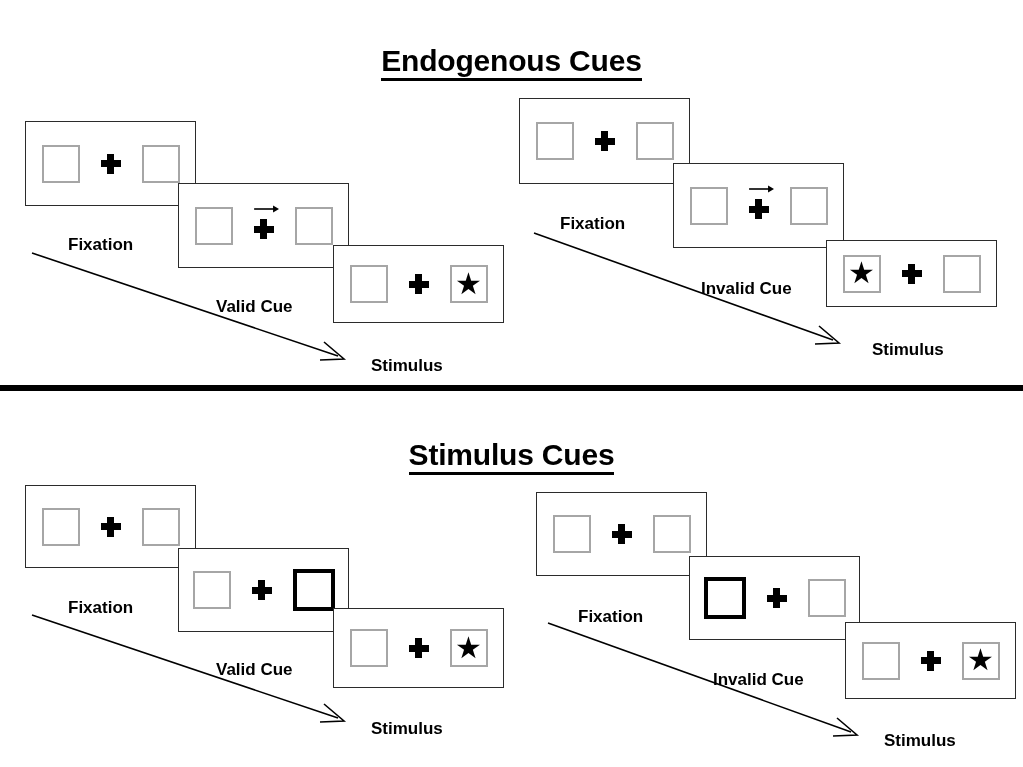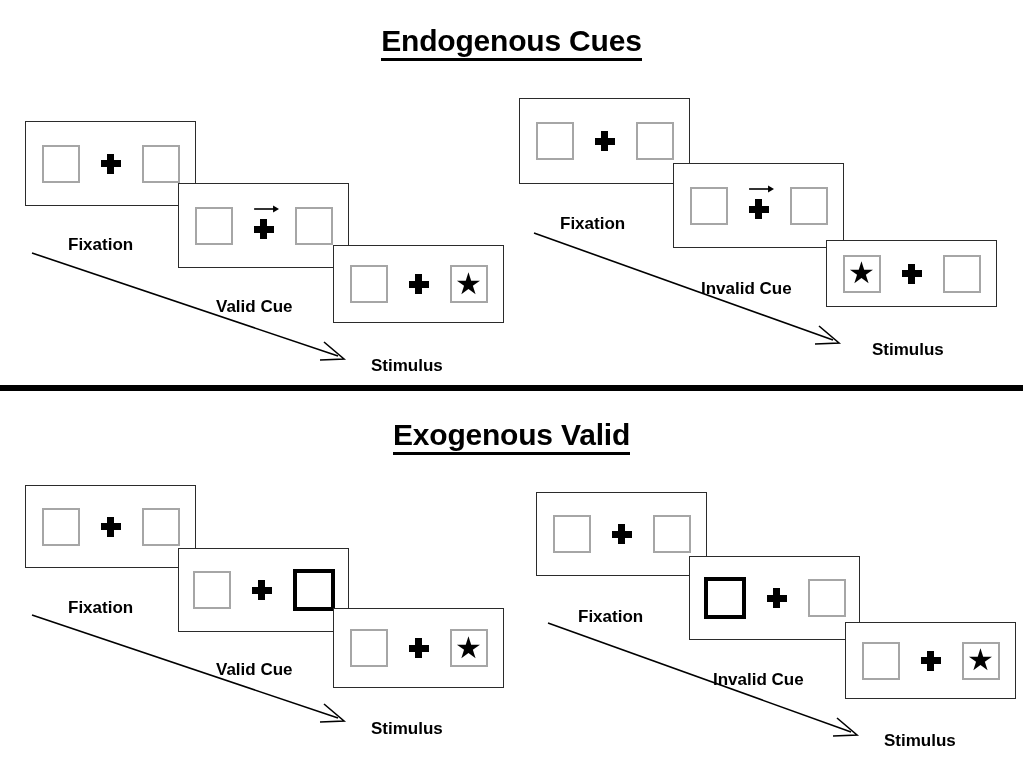--- a/index.html
+++ b/index.html
@@ -21,20 +21,21 @@
 
   
   .section-title {
     position: absolute;
     left: 0;
     width: 1023px;
     text-align: center;
     font-size: 30px;
     font-weight: bold;
     letter-spacing: -0.2px;
+    margin-top: 20px;
   }
   .section-title span {
     border-bottom: 3px solid #000;
     padding-bottom: 1px;
   }
 
   
   .divider {
     position: absolute;
     left: 0;
@@ -239,21 +240,21 @@
   <div class="stage-label" style="left:872px; top:322px;">Stimulus</div>
 
   <svg class="flow-arrow" style="left:530px; top:228px; width:320px; height:125px;" viewBox="0 0 320 125">
     <line x1="4" y1="5" x2="303" y2="112" stroke="#000" stroke-width="1.6"></line>
     <polyline points="289,98 309,115 285,116" fill="none" stroke="#000" stroke-width="1.6"></polyline>
   </svg>
 
   <div class="divider" style="top:385px;"></div>
 
   <div class="section-title" style="top:418px;">
-    <span>Exogenous Valid</span>
+    <span>Stimulus Cues</span>
   </div>
 
   <div class="frame" style="left:25px; top:485px; width:171px; height:83px; z-index:6;">
     <div class="frame-inner">
       <div class="box"></div>
       <div class="plus-wrap">
         <div class="plus"></div>
       </div>
       <div class="box"></div>
     </div>

